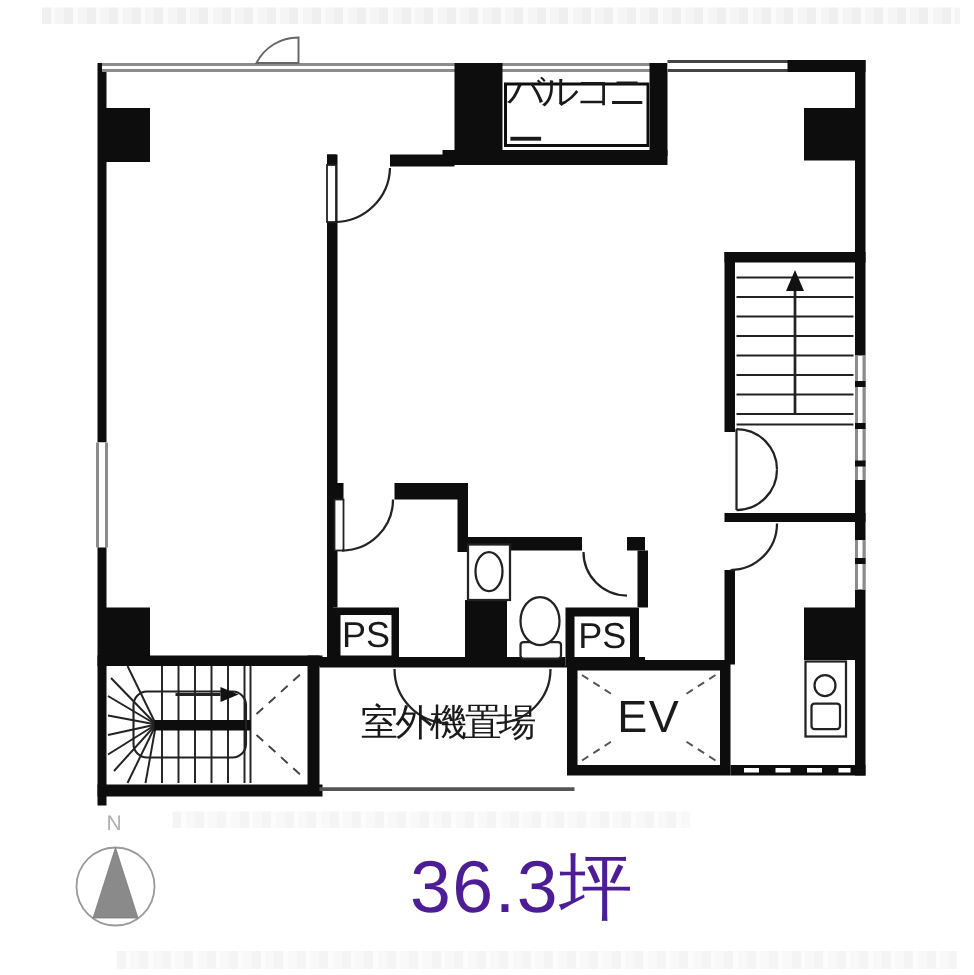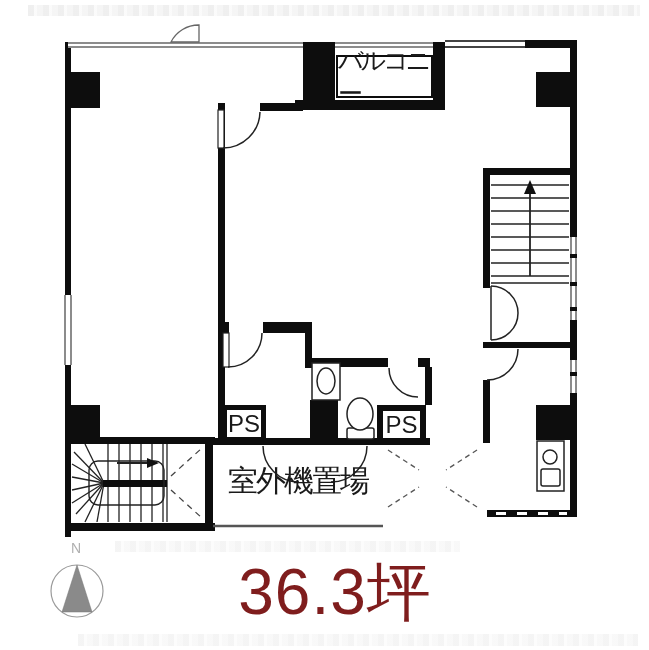--- a/index.html
+++ b/index.html
@@ -191,20 +191,23 @@
 
 
   <div class="box bz" style="left:222px;top:405px;width:44px;height:37px;">
     <span style="font-size:24px;">PS</span>
   </div>
 
   <div class="box bz" style="left:377px;top:405px;width:49px;height:39px;border-width:6px;">
     <span style="font-size:24px;">PS</span>
   </div>
 
-
-  <div class="lbl tz" style="left:212px;top:461px;width:172px;height:40px;font-size:30px;font-weight:500;letter-spacing:-2px;">室外機置場</div>
-
-  <div class="lbl tz" style="left:190px;top:560px;width:290px;height:64px;font-size:64px;color:#7f1d1d;letter-spacing:1px;">36.3坪</div>
+  <div class="box bz" style="left:378px;top:440px;width:109px;height:77px;border-width:7px;background:transparent;">
+    <span style="font-size:30px;letter-spacing:1px;background:#fff;padding:0 3px;">EV</span>
+  </div>
+
+  <div class="lbl tz" style="left:212px;top:461px;width:172px;height:40px;font-size:25px;font-weight:500;letter-spacing:-2px;">室外機置場</div>
+
+  <div class="lbl tz" style="left:203px;top:560px;width:290px;height:64px;font-size:49px;color:#4c1d95;letter-spacing:1px;">36.3坪</div>
 
   <div class="lbl tz" style="left:66px;top:540px;width:20px;height:16px;font-size:14px;color:#b0b0b0;">N</div>
 
 </div>
 
 </body></html>

